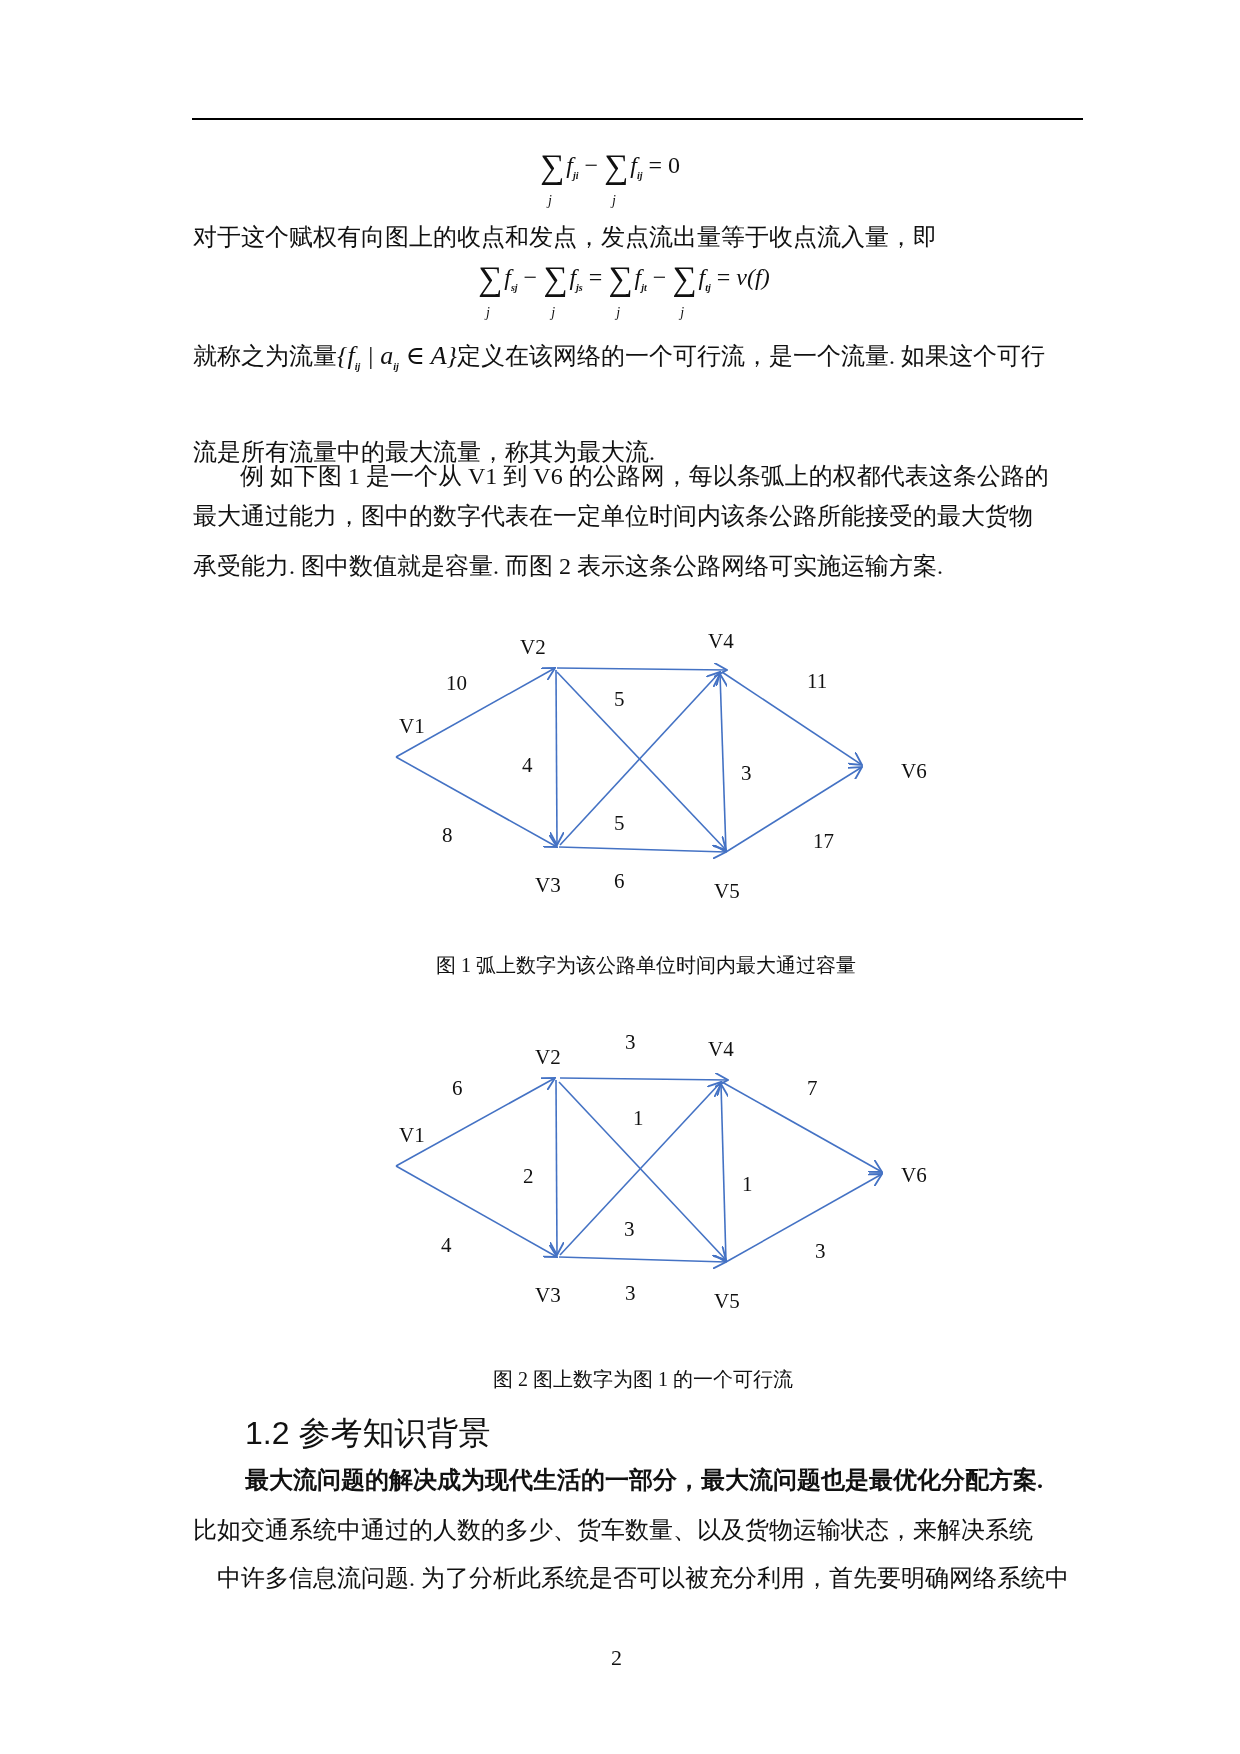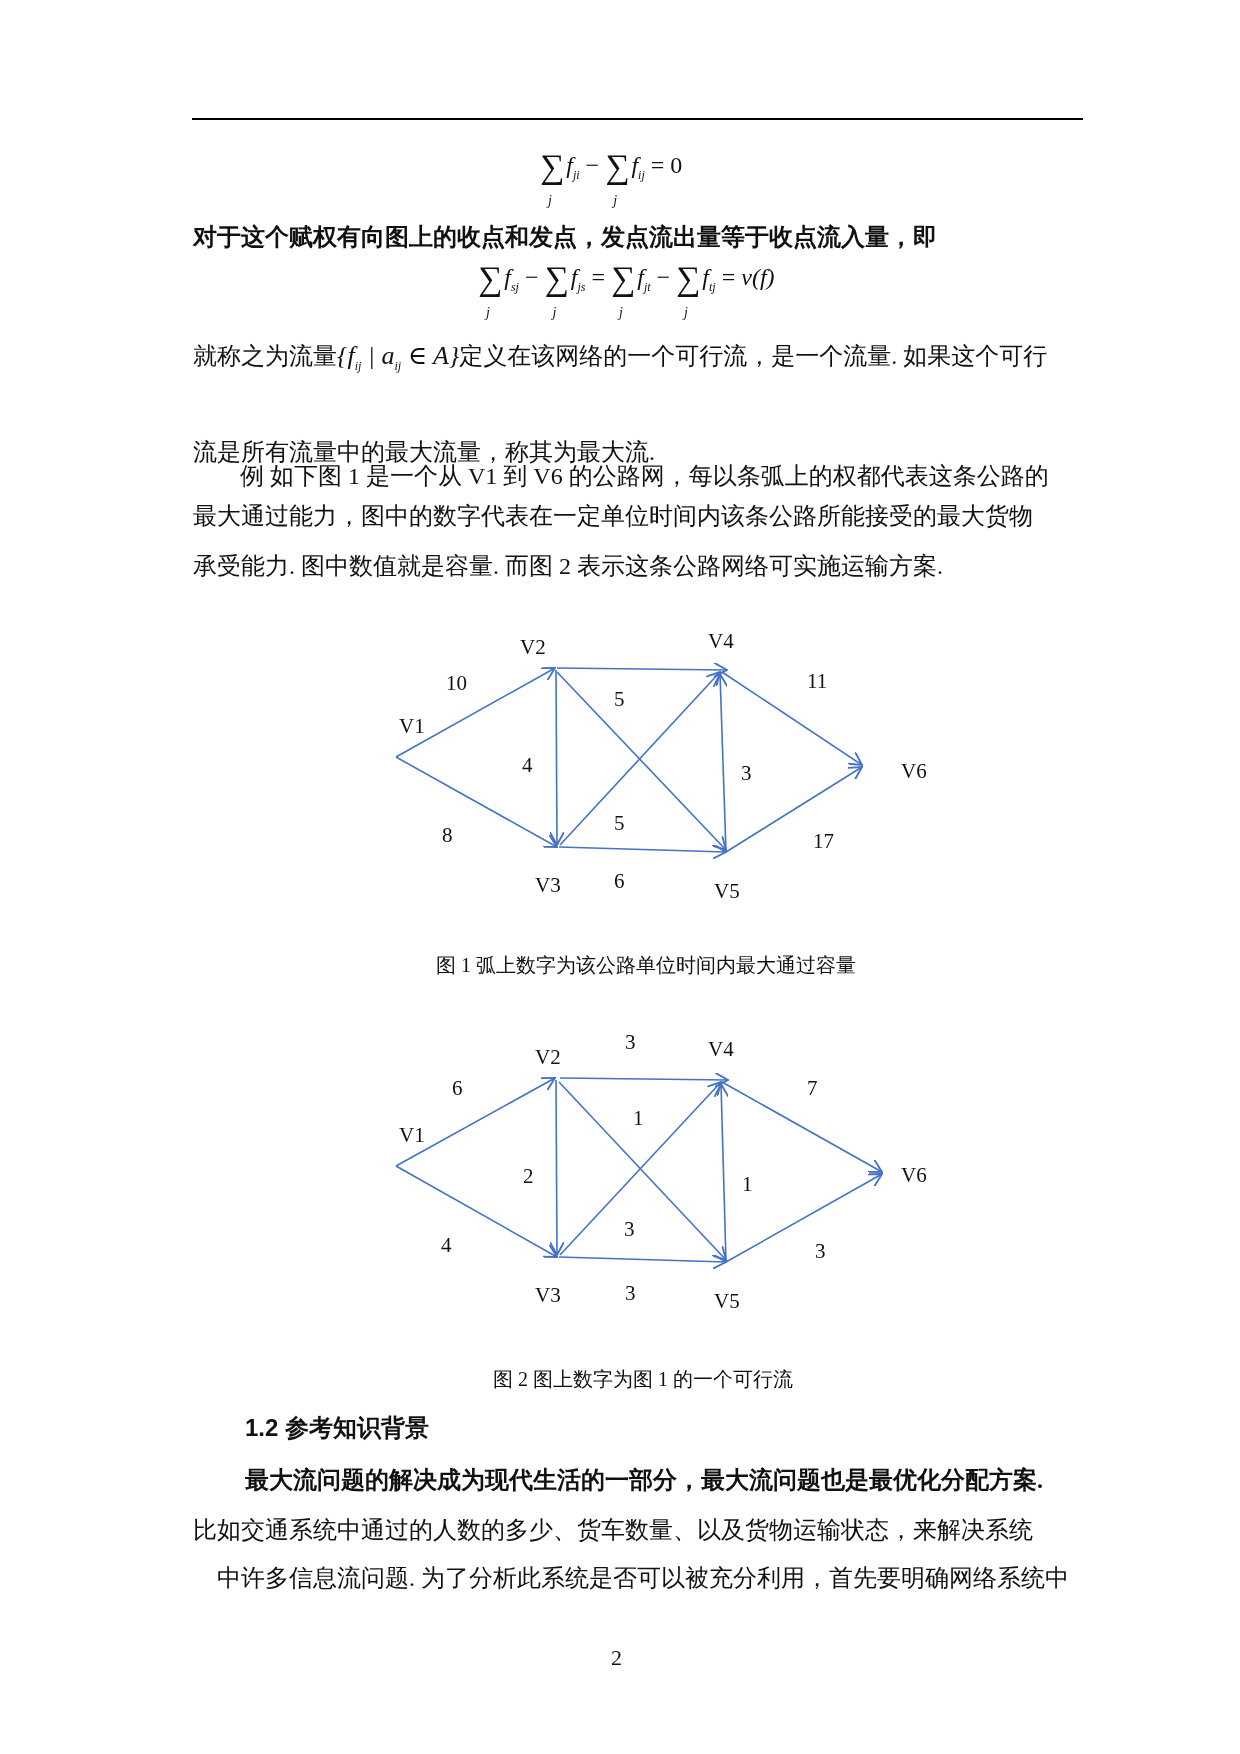--- a/index.html
+++ b/index.html
@@ -3,38 +3,38 @@
 <meta charset="utf-8">
 <style>
   html, body { margin:0; padding:0; background:#ffffff; }
   body { width:1240px; height:1754px; position:relative; overflow:hidden;
          font-family:"Liberation Serif","DejaVu Serif",serif; color:#111; }
   .rule { position:absolute; left:192px; top:118px; width:891px; height:2px; background:#000; }
   .line { position:absolute; font-size:24px; line-height:30px; white-space:nowrap; }
   .formula { position:absolute; font-family:"Liberation Serif",serif; font-style:italic; font-size:24px; white-space:nowrap; }
   .sum { display:inline-block; position:relative; font-style:normal; font-size:34px; line-height:34px; vertical-align:middle; margin-right:2px; }
   .sum .under { position:absolute; left:8px; top:34px; font-size:14px; font-style:italic; }
-  .sub { font-size:12px; vertical-align:-6px; }
+  .sub { font-size:10px; vertical-align:-6px;font-weight:bold; }
   .op { font-style:normal; margin:0 6px; }
   .caption { position:absolute; font-size:20px; white-space:nowrap; }
-  .heading { position:absolute; font-family:"Liberation Sans","DejaVu Sans",sans-serif; font-weight:bold; font-size:24px; white-space:nowrap; }
+  .heading { position:absolute; font-family:"Liberation Sans","DejaVu Sans",sans-serif; font-weight:normal; font-size:32px; white-space:nowrap; }
   .pagenum { position:absolute; left:611px; top:1645px; font-size:22px; }
   svg.fig { position:absolute; left:0; }
   svg text { font-family:"Liberation Serif",serif; font-size:21px; fill:#111; }
 </style>
 </head>
 <body>
 
 <div class="rule"></div>
 
 <div class="formula" style="left:540px;top:150px;">
   <span class="sum">∑<span class="under">j</span></span><span>f</span><span class="sub">ji</span><span class="op">−</span><span class="sum">∑<span class="under">j</span></span><span>f</span><span class="sub">ij</span><span class="op">=</span><span style="font-style:normal">0</span>
 </div>
 
-<div class="line" style="left:193px;top:222px;font-weight:bold;">对于这个赋权有向图上的收点和发点，发点流出量等于收点流入量，即</div>
+<div class="line" style="left:193px;top:222px;">对于这个赋权有向图上的收点和发点，发点流出量等于收点流入量，即</div>
 
 <div class="formula" style="left:478px;top:262px;">
   <span class="sum">∑<span class="under">j</span></span>f<span class="sub">sj</span><span class="op">−</span><span class="sum">∑<span class="under">j</span></span>f<span class="sub">js</span><span class="op">=</span><span class="sum">∑<span class="under">j</span></span>f<span class="sub">jt</span><span class="op">−</span><span class="sum">∑<span class="under">j</span></span>f<span class="sub">tj</span><span class="op">=</span><span>v(f)</span>
 </div>
 
 <div class="line" style="left:193px;top:341px;">
   <span>就称之为流量</span><span style="font-style:italic;font-size:26px;text-align:right;">{f<span class="sub">ij</span> | a<span class="sub">ij</span> <span style="font-style:normal">∈</span> <span>A</span>}</span><span>定义在该网络的一个可行流，是一个流量. 如果这个可行</span>
 </div>
 <div class="line" style="left:193px;top:401px;margin-top:36px;">流是所有流量中的最大流量，称其为最大流.</div>
 <div class="line" style="left:240px;top:450px;margin-top:11px;">例  如下图 1 是一个从 V1 到 V6 的公路网，每以条弧上的权都代表这条公路的</div>

